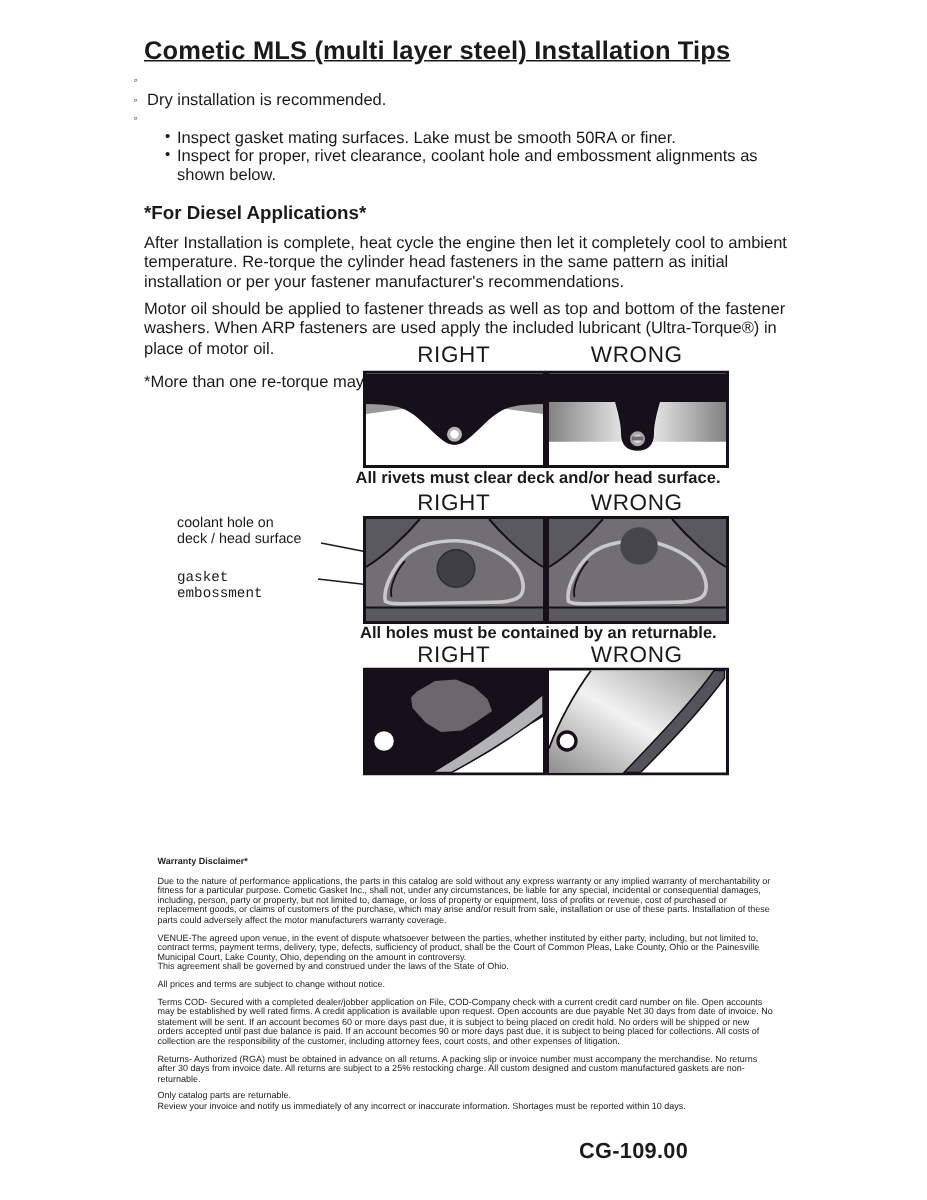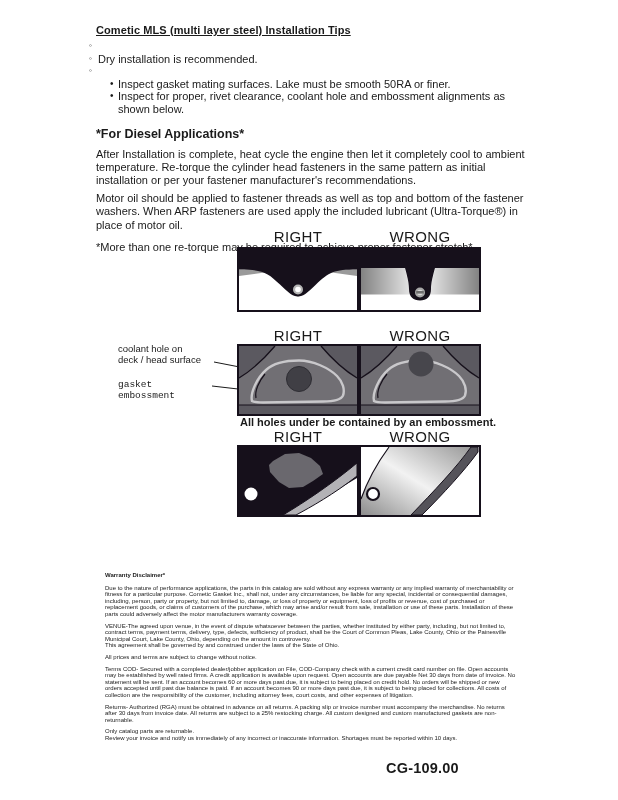--- a/index.html
+++ b/index.html
@@ -1,30 +1,30 @@
 <!DOCTYPE html>
 <html><head>
 <meta charset="utf-8">
 <style>
   html,body{margin:0;padding:0;background:#fff;}
   .page{position:relative;width:618px;height:800px;background:#ffffff;
         font-family:"Liberation Sans",sans-serif;color:#1a1a1a;overflow:hidden;}
   
   .content{position:absolute;left:96px;top:24px;width:430px;}
-  .title{font-size:11px;font-weight:bold;text-decoration:underline;margin:0 0 4px 0;letter-spacing:.1px;}
+  .title{font-size:17px;font-weight:bold;text-decoration:underline;margin:0 0 4px 0;letter-spacing:.1px;}
   .bullet{display:flex;font-size:11px;line-height:12.6px;}
   .bullet .mk{width:9px;flex:0 0 9px;font-size:8px;line-height:12.6px;margin-left:-7px;}
   .bullet.sub{margin-left:16px;}
   .bullet.sub .mk{font-size:10px;margin-left:-2px;width:8px;flex:0 0 8px;}
   .diesel-heading{font-size:12.5px;font-weight:bold;margin:11px 0 0 0;}
   .para{font-size:11px;line-height:13.2px;margin:5px 0 0 0;}
   .para.p2{margin-top:7px;}
   .note{font-size:11px;line-height:13.2px;margin:9px 0 0 0;}
   
-  .pairlabels,.pair{position:absolute;left:237px;width:253px;display:flex;justify-content:flex-start;}
+  .pairlabels,.pair{position:absolute;left:237px;width:253px;display:flex;justify-content:center;}
   .figlabel{width:122px;text-align:center;font-size:15px;line-height:16px;letter-spacing:.4px;}
   .figbox{width:122px;}
   .figbox svg{display:block;}
   .caption{position:absolute;font-size:11px;font-weight:bold;line-height:11.5px;white-space:pre-line;}
   .callout{position:absolute;font-size:9.5px;line-height:11px;white-space:pre-line;width:96px;}
   .leaders{position:absolute;left:120px;top:340px;}
   
   .fineprint{position:absolute;left:105px;top:572px;width:412px;font-size:6px;line-height:6.6px;color:#222;}
   .fineprint .fp-h{font-weight:bold;margin:0 0 6px 0;}
   .fineprint .fp{margin:0 0 5px 0;white-space:pre-line;}
@@ -93,20 +93,21 @@
         <path d="M2,21 H46 C48,31 50,40 55,45.5 L55,47.5 H2 Z" fill="url(#gL)"></path>
         <path d="M120,21 H76 C74,31 72,40 67,45.5 L67,47.5 H120 Z" fill="url(#gR)"></path>
         <path d="M2,2 H120 V21 H76 C73,32 72,37 72,42 C72,50 67.5,53.5 61,53.5 C54.5,53.5 50,50 50,42 C50,37 49,32 46,21 H2 Z" fill="#16101b"></path>
         <circle cx="61" cy="45.5" r="6.8" fill="#16101b"></circle>
         <circle cx="61" cy="45.5" r="5" fill="#a8a8a8"></circle>
         <circle cx="61" cy="45.5" r="2.8" fill="#d9d9d9"></circle>
         <rect x="57.2" y="44" width="7.6" height="2.6" fill="#6f6f6f"></rect>
       </svg>
     </div>
   </div>
+  <div class="caption" style="left:237px;top:314px;">All rivets must clear deck and/or head surface.</div>
 
   <div class="pairlabels" style="top:328px;">
     <span class="figlabel">RIGHT</span>
     <span class="figlabel">WRONG</span>
   </div>
   <div class="callout" style="left:118px;top:343px;">coolant hole on
 deck / head surface</div>
   <div class="callout" style="left:118px;top:379px;font-family:Liberation Mono, monospace;">gasket embossment</div>
   <svg class="leaders" width="190" height="60" viewBox="0 0 190 60">
     <line x1="94" y1="22" x2="176" y2="38" stroke="#1a1a1a" stroke-width="1"></line>
@@ -135,21 +136,21 @@
         <path d="M120,2 H84 C95,15 110,28 120,34 Z" fill="#5b5960"></path>
         <path d="M84,2 C95,15 110,28 120,34" fill="none" stroke="#16101b" stroke-width="1.3"></path>
         <rect x="2" y="61" width="118" height="9" fill="#5b5960"></rect>
         <line x1="2" y1="61" x2="120" y2="61" stroke="#16101b" stroke-width="1.2"></line>
         <path d="M15,57 C13,49 20,34 29,26 C36,19.5 49,16.5 62,16.5 C76,16.5 92,24 100,32 C106,38 108,46 106,51.5 C104,56 97,57.5 86,57.5 L26,58.5 C19,58.5 16.5,58 15,57 Z" fill="none" stroke="#c9c8cb" stroke-width="2.4"></path>
         <path d="M19,54 C17.5,47 22,37 28,30" fill="none" stroke="#16101b" stroke-width="1.2"></path>
         <circle cx="62" cy="20" r="12.5" fill="#47464c"></circle>
       </svg>
     </div>
   </div>
-  <div class="caption" style="left:240px;top:417px;">All holes under be contained by an embossment.</div>
+  <div class="caption" style="left:240px;top:417px;">All holes must be contained by an returnable.</div>
 
   <div class="pairlabels" style="top:429px;">
     <span class="figlabel">RIGHT</span>
     <span class="figlabel">WRONG</span>
   </div>
   <div class="pair" style="top:445px;">
     <div class="figbox">
       <svg width="122" height="72" viewBox="0 0 122 72">
         <rect x="1" y="1" width="120" height="70" fill="#16101b" stroke="#16101b" stroke-width="2"></rect>
         <path d="M58,70 L120,33 L120,70 Z" fill="#ffffff"></path>

